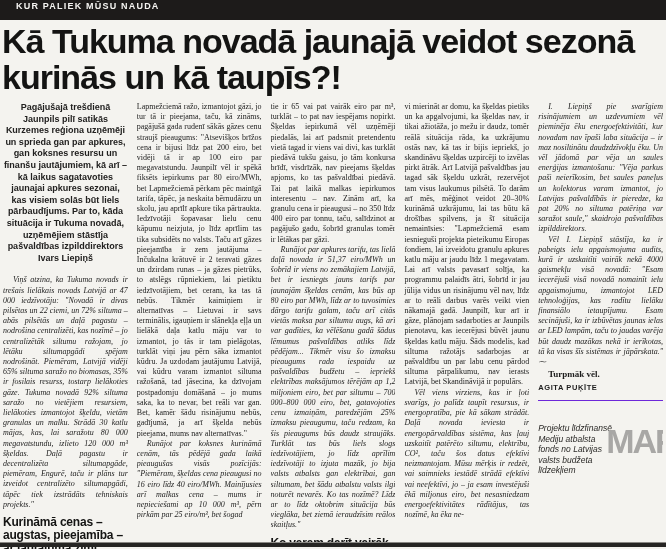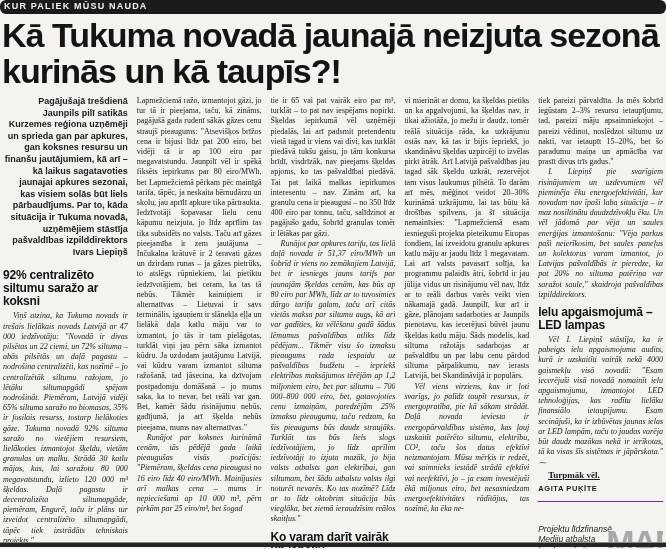--- a/index.html
+++ b/index.html
@@ -5,66 +5,64 @@
   html,body{margin:0;padding:0;background:#d8d6d2;}
   .page{
     position:relative;
     width:666px;height:549px;
     background:#f4f3ef;
     overflow:hidden;
     font-family:"Liberation Serif", serif;
     color:#1c1c1c;
   }
   .kicker-bar{
-    height:14px;
+    height:20px;
     background:#1d1b1a;
     color:#f5f4f1;
     font:bold 9px/13px "Liberation Sans", sans-serif;
     letter-spacing:1.2px;
-    padding-left:4px;
-    border-radius:6px;
+    padding-left:16px;
   }
   .headline{
     margin:3px 2px 7px 2px;
     font:bold 34px/36px "Liberation Sans", sans-serif;
     letter-spacing:-1px;
     color:#141413;
   }
   .columns{
     display:grid;
     grid-template-columns:repeat(5,1fr);
     column-gap:9px;
     padding:0 3px;
     height:452px;
     overflow:hidden;
   }
   .col{overflow:hidden;}
   .lead{
     margin:0 0 11px 0;
     font:bold 9px/11.6px "Liberation Sans", sans-serif;
     color:#222120;
-    text-align:right;
+    text-align:center;
   }
   .subhead{
     margin:6px 0 3px 0;
     font:bold 12px/13px "Liberation Sans", sans-serif;
     letter-spacing:-0.2px;
     color:#141413;
   }
   .body{
     margin:0;
     font:8px/10.2px "Liberation Serif", serif;
     text-align:justify;
   }
   .indent{text-indent:10px;font-style:italic;}
   .more{
     margin:2px 0 1px 0;
     font:bold 9px/11px "Liberation Serif", serif;
     text-indent:10px;
-    text-decoration:underline;
   }
   .byline{
     margin:3px 0 8px 0;
     font:bold 7.5px/9px "Liberation Sans", sans-serif;
     letter-spacing:0.6px;
   }
   .funding-box{
     border-top:1px solid #6d28d9;
     padding-top:22px;
     display:flex;
@@ -93,27 +91,26 @@
 </style>
 </head>
 <body>
 
 <div class="page">
 
   <div class="kicker-bar">
     <span>KUR PALIEK MŪSU NAUDA</span>
   </div>
 
-  <h1 class="headline">Kā Tukuma novadā jaunajā neizjuta sezonā kurinās un kā taupīs?!</h1>
+  <h1 class="headline">Kā Tukuma novadā jaunajā veidot sezonā kurinās un kā taupīs?!</h1>
 
   <div class="columns">
 
     <div class="col">
       <p class="lead">Pagājušajā trešdienā Jaunpils pilī satikās Kurzemes reģiona uzņēmēji un sprieda gan par apkures, gan koksnes resursu un finanšu jautājumiem, kā arī – kā laikus sagatavoties jaunajai apkures sezonai, kas visiem solās būt liels pārbaudījums. Par to, kāda situācija ir Tukuma novadā, uzņēmējiem stāstīja pašvaldības izpilddirektors Ivars Liepiņš</p>
-      <h2 class="subhead">92% centralizēto siltumu saražo ar koksni</h2>
       <p class="body indent">Viņš atzina, ka Tukuma novads ir trešais lielākais novads Latvijā ar 47 000 iedzīvotāju: "Novadā ir divas pilsētas un 22 ciemi, un 72% siltuma – abās pilsētās un daļā pagastu – nodrošina centralizēti, kas nozīmē – jo centralizētāk siltumu ražojam, jo lētāku siltumapgādi spējam nodrošināt. Piemēram, Latvijā vidēji 65% siltuma saražo no biomasas, 35% ir fosilais resurss, tostarp lielākoties gāze. Tukuma novadā 92% siltuma saražo no vietējiem resursiem, lielākoties izmantojot šķeldu, vietām granulas un malku. Strādā 30 katlu mājas, kas, lai saražotu 80 000 megavatstundu, izlieto 120 000 m³ šķeldas. Daļā pagastu ir decentralizēta siltumapgāde, piemēram, Engurē, taču ir plāns tur izveidot centralizēto siltumapgādi, tāpēc tiek izstrādāts tehniskais projekts."</p>
       <h2 class="subhead">Kurināmā cenas – augstas, pieejamība – ar jautājuma zīmi</h2>
 
     </div>
 
     <div class="col">
       <p class="body">Lapmežciemā ražo, izmantojot gāzi, jo tur tā ir pieejama, taču, kā zināms, pagājušā gada rudenī sākās gāzes cenu straujš pieaugums: "Atsevišķos brīžos cena ir bijusi līdz pat 200 eiro, bet vidēji tā ir ap 100 eiro par megavatstundu. Jaunpilī vēl ir spēkā fiksēts iepirkums par 80 eiro/MWh, bet Lapmežciemā pērkam pēc mainīgā tarifa, tāpēc, ja neskaita bērnudārzu un skolu, jau aprīlī apkure tika pārtraukta. Iedzīvotāji šopavasar lielu cenu kāpumu neizjuta, jo līdz aprīlim tas tika subsidēts no valsts. Taču arī gāzes pieejamība ir zem jautājuma – Inčukalna krātuvē ir 2 teravati gāzes un dzirdam runas – ja gāzes pietrūks, to atslēgs rūpniekiem, lai pietiktu iedzīvotājiem, bet ceram, ka tas tā nebūs. Tikmēr kaimiņiem ir alternatīvas – Lietuvai ir savs terminālis, igauņiem ir slānekļa eļļa un lielākā daļa katlu māju var to izmantot, jo tās ir tam pielāgotas, turklāt viņi jau pērn sāka izmantot kūdru. Ja uzdodam jautājumu Latvijā, vai kūdru varam izmantot siltuma ražošanā, tad jāsecina, ka dzīvojam postpadomju domāšanā – jo mums saka, ka to nevar, bet reāli var gan. Bet, kamēr šādu risinājumu nebūs, gadījumā, ja arī šķelda nebūs pieejama, mums nav alternatīvas."</p>
       <p class="body indent">Runājot par koksnes kurināmā cenām, tās pēdējā gada laikā pieaugušas visās pozīcijās: "Piemēram, šķeldas cena pieaugusi no 16 eiro līdz 40 eiro/MWh. Mainījusies arī malkas cena – mums ir nepieciešami ap 10 000 m³, pērn pirkām par 25 eiro/m³, bet šogad</p>
     </div>
 
@@ -123,23 +120,21 @@
       <h2 class="subhead">Ko varam darīt vairāk un labāk?</h2>
 
     </div>
 
     <div class="col">
       <p class="body">vi mierināt ar domu, ka šķeldas pietiks un ka apgalvojumi, ka šķeldas nav, ir tikai ažiotāža, jo mežu ir daudz, tomēr reālā situācija rāda, ka uzkrājumu ostās nav, kā tas ir bijis iepriekš, jo skandināvu šķeldas uzpircēji to izvēlas pirkt ātrāk. Arī Latvijā pašvaldības jau tagad sāk šķeldu uzkrāt, rezervējot tam visus laukumus pilsētā. To darām arī mēs, mēģinot veidot 20–30% kurināmā uzkrājumu, lai tas būtu kā drošības spilvens, ja šī situācija nemainīsies: "Lapmežciemā esam iesnieguši projekta pieteikumu Eiropas fondiem, lai izveidotu granulu apkures katlu māju ar jaudu līdz 1 megavatam. Lai arī valsts pavasarī solīja, ka programmu palaidīs ātri, šobrīd ir jau jūlija vidus un risinājumu vēl nav, līdz ar to reāli darbus varēs veikt vien nākamajā gadā. Jaunpilī, kur arī ir gāze, plānojam sadarboties ar Jaunpils pienotavu, kas iecerējusi būvēt jaunu šķeldas katlu māju. Šāds modelis, kad siltuma ražotājs sadarbojas ar pašvaldību un par labu cenu pārdod siltuma pārpalikumu, nav ierasts Latvijā, bet Skandināvijā ir populārs.</p>
       <p class="body indent">Vēl viens virziens, kas ir ļoti svarīgs, jo palīdz taupīt resursus, ir energopratība, pie kā sākam strādāt. Daļā novada ieviesta ir energopārvaldības sistēma, kas ļauj uzskaitīt patērēto siltumu, elektrību, CO², taču šos datus efektīvi neizmantojam. Mūsu mērķis ir redzēt, vai saimnieks iestādē strādā efektīvi vai neefektīvi, jo – ja esam investējuši ēkā miljonus eiro, bet nesasniedzam energoefektivitātes rādītājus, tas nozīmē, ka ēka ne-</p>
     </div>
 
     <div class="col">
-      <p class="body">tiek pareizi pārvaldīta. Ja mēs šobrīd iegūstam 2–3% resursu ietaupījumu, tad, pareizi māju apsaimniekojot – pareizi vēdinot, noslēdzot siltumu uz nakti, var ietaupīt 15–20%, bet šo paradumu maiņa un apmācība var prasīt divus trīs gadus."</p>
       <p class="body indent">I. Liepiņš pie svarīgiem risinājumiem un uzdevumiem vēl pieminēja ēku energoefektivitāti, kur novadam nav īpaši laba situācija – ir maz nosiltinātu daudzdzīvokļu ēku. Un vēl jādomā par vēja un saules enerģijas izmantošanu: "Vēja parkus paši neierīkosim, bet saules paneļus un kolektorus varam izmantot, jo Latvijas pašvaldībās ir pieredze, ka pat 20% no siltuma patēriņa var saražot saule," skaidroja pašvaldības izpilddirektors.</p>
-      <h2 class="subhead">Ielu apgaismojumā – LED lampas</h2>
       <p class="body indent">Vēl I. Liepiņš stāstīja, ka ir pabeigts ielu apgaismojuma audits, kurā ir uzskaitīti vairāk nekā 4000 gaismekļu visā novadā: "Esam iecerējuši visā novadā nomainīt ielu apgaismojumu, izmantojot LED tehnoloģijas, kas radītu lielāku finansiālo ietaupījumu. Esam secinājuši, ka ir izbūvētas jaunas ielas ar LED lampām, taču to jaudas varēja būt daudz mazākas nekā ir ierīkotas, tā ka visas šīs sistēmas ir jāpārskata." ⁓</p>
       <p class="more">Turpmāk vēl.</p>
       <div class="byline">AGITA PUĶĪTE</div>
       <div class="funding-box">
         <div class="funding-text">Projektu līdzfinansē Mediju atbalsta fonds no Latvijas valsts budžeta līdzekļiem</div>
         <div class="maf-logo">MAF</div>
       </div>
     </div>
 
   </div>

